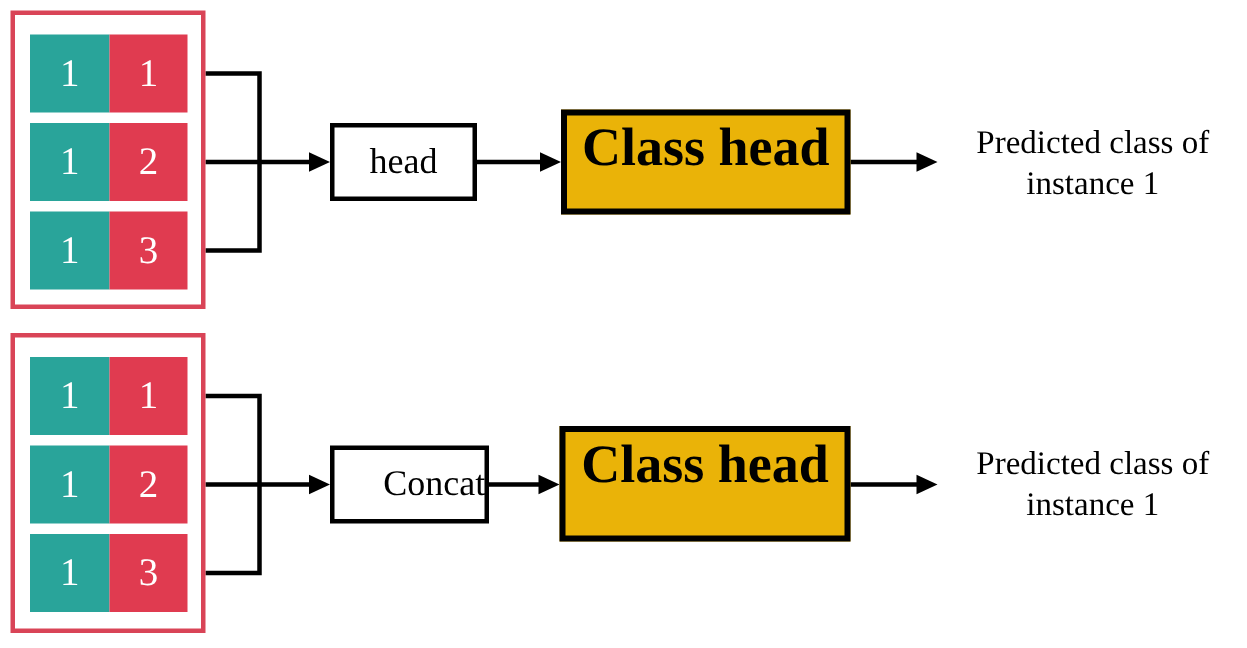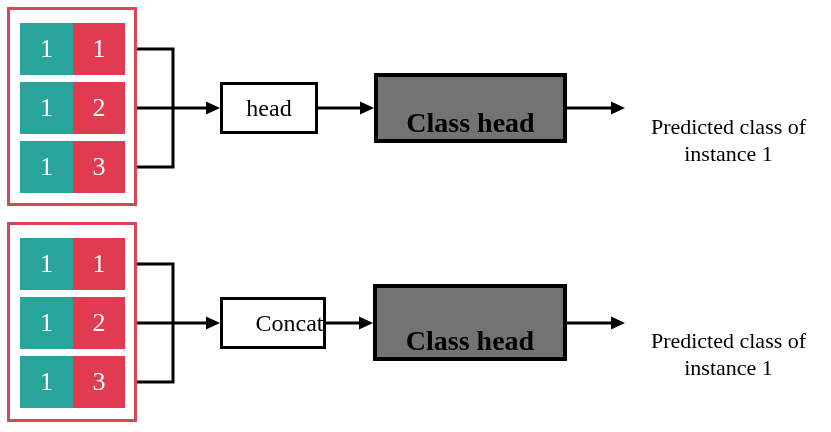--- a/index.html
+++ b/index.html
@@ -33,28 +33,28 @@
 
   .opbox {
     position: absolute; box-sizing: border-box; background: #ffffff;
     border: 3px solid var(--line); display: flex; align-items: center;
     justify-content: center; font-size: 24px;
   }
   .op1 { left: 220px; top: 82px;  width: 98px;  height: 52px; }
   .op2 { left: 220px; top: 297px; width: 106px; height: 52px; padding-left: 33px; }
 
   .headbox {
-    position: absolute; box-sizing: border-box; background: #737373;
-    border: 4px solid var(--line); display: flex; align-items: flex-end;
-    justify-content: center; font-weight: bold; font-size: 28px;
+    position: absolute; box-sizing: border-box; background: #eab308;
+    border: 4px solid var(--line); display: flex; align-items: flex-start;
+    justify-content: center; font-weight: bold; font-size: 36px;
   }
   .h1 { left: 374px; top: 73px;  width: 193px; height: 70px; }
   .h2 { left: 373px; top: 284px; width: 194px; height: 77px; }
 
-  .result { position: absolute; width: 205px; text-align: center; font-size: 22px; line-height: 27px; margin-top: 32px; }
+  .result { position: absolute; width: 205px; text-align: center; font-size: 22px; line-height: 27px; }
   .r1 { left: 626px; top: 81px; }
   .r2 { left: 626px; top: 295px; }
 </style>
 </head>
 <body>
 
 <div class="canvas">
 
   <svg class="wires" viewBox="0 0 831 432" xmlns="http://www.w3.org/2000/svg">
     <g>

